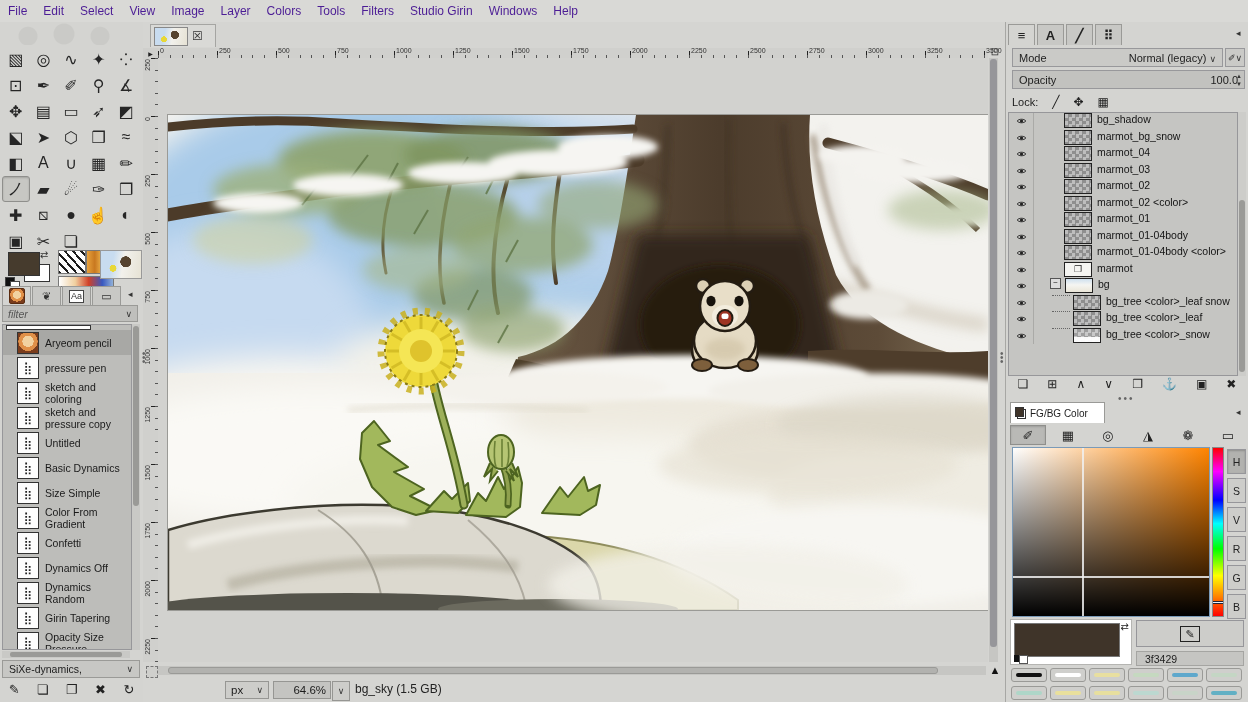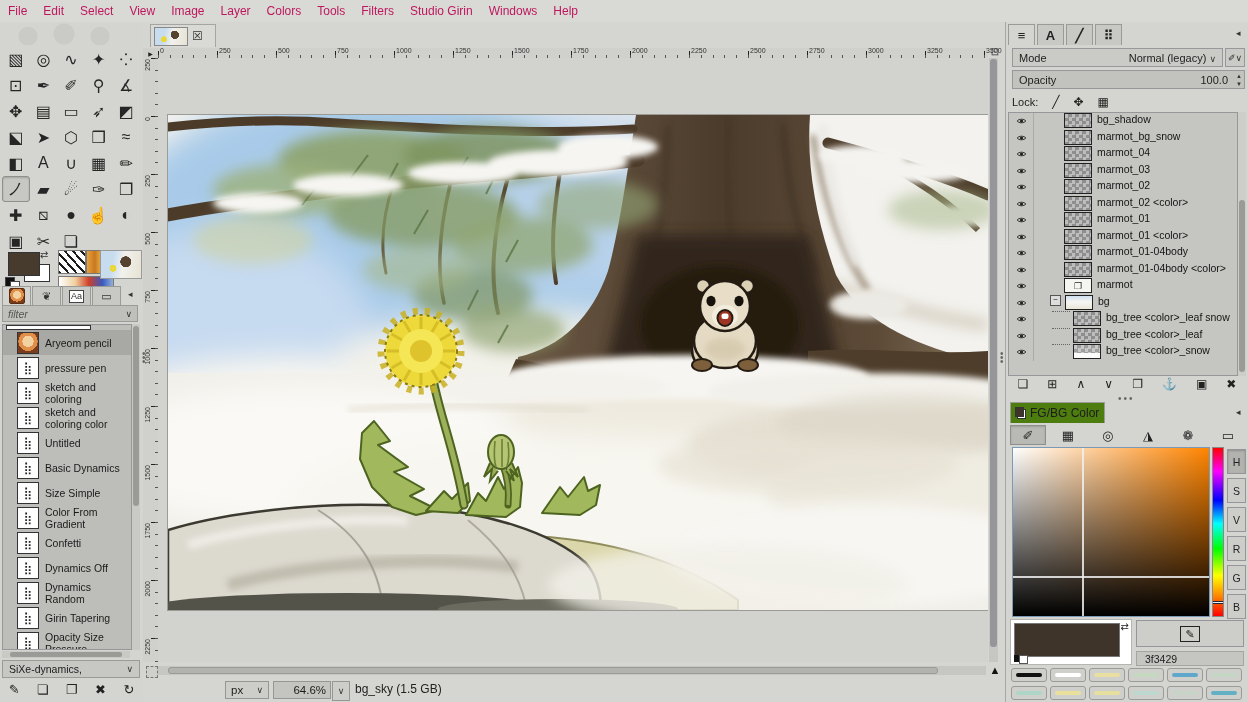--- a/index.html
+++ b/index.html
@@ -4,21 +4,21 @@
 <style>
   html,body{margin:0;padding:0;}
   body{width:1248px;height:702px;position:relative;overflow:hidden;
        font-family:"Liberation Sans",sans-serif;background:#d6d6d3;color:#1c1c1c;
        -webkit-font-smoothing:antialiased;}
   .abs{position:absolute;}
   .nosel{user-select:none;}
   
   #menubar{left:0;top:0;width:1248px;height:22px;background:#d9d9d6;border-bottom:1px solid #b9b9b6;
            display:flex;align-items:center;font-size:12px;}
-  .menu-item{padding:0 8px;line-height:21px;color:#be185d;}
+  .menu-item{padding:0 8px;line-height:21px;color:#4c1d95;}
   
   #toolbox{left:0;top:22px;width:143px;height:680px;background:#d4d4d1;border-right:1px solid #a7a7a4;}
   #wilber{left:4px;top:23px;width:120px;height:22px;opacity:.55;
     background:radial-gradient(circle at 20% 60%,#c3c3c0 0 9px,transparent 10px),
                radial-gradient(circle at 50% 50%,#c3c3c0 0 10px,transparent 11px),
                radial-gradient(circle at 80% 60%,#c3c3c0 0 9px,transparent 10px);}
   #toolgrid{left:2px;top:46px;width:139px;display:grid;grid-template-columns:repeat(5,27.6px);grid-auto-rows:26px;}
   .tool{display:flex;align-items:center;justify-content:center;font-size:16px;color:#262626;border-radius:3px;}
   .tool.sel{background:#c7c7c3;border:1px solid #8f8f8c;box-shadow:inset 0 1px 2px rgba(0,0,0,.18);}
   
@@ -130,22 +130,22 @@
   .lthumb.folder{background:#f5f5f2;display:flex;align-items:center;justify-content:center;font-size:9px;color:#222;}
   .expander{width:9px;height:9px;border:1px solid #555;background:#ddd;font-size:8px;line-height:7px;text-align:center;
         color:#222;margin-right:4px;flex:none;}
   .treeline{width:18px;border-bottom:1px dotted #666;margin-right:3px;flex:none;}
   #lscroll{left:1238px;top:112px;width:8px;height:264px;background:#cdcdca;}
   #lscroll .th{position:absolute;left:1px;top:88px;width:6px;height:172px;background:#9a9a97;border-radius:3px;}
   #lfooter{left:1008px;top:377px;width:238px;display:flex;justify-content:space-around;font-size:12px;color:#222;}
   .dots-h{letter-spacing:2px;font-size:10px;color:#666;}
   .dots-v{font-size:10px;color:#666;line-height:4px;}
   
-  #fgbgtab{left:1010px;top:402px;width:95px;height:21px;background:#4d7c0f;border:1px solid #9a9a97;border-bottom:none;
-        display:flex;align-items:center;gap:4px;padding-left:4px;box-sizing:border-box;font-size:12px;}
+  #fgbgtab{left:1010px;top:402px;width:95px;height:21px;background:#ffffff;border:1px solid #9a9a97;border-bottom:none;
+        display:flex;align-items:center;gap:4px;padding-left:4px;box-sizing:border-box;font-size:10px;}
   .minifgbg{width:11px;height:12px;position:relative;flex:none;}
   .minifgbg i{position:absolute;width:7px;height:8px;border:1px solid #333;display:block;}
   .minifgbg .f{left:0;top:0;background:#3f3429;z-index:2;}
   .minifgbg .b{right:0;bottom:0;background:#fff;}
   #fgbgmenu{left:1236px;top:407px;font-size:9px;color:#333;}
   #seltabs{left:1008px;top:424px;width:240px;height:22px;display:flex;align-items:center;justify-content:space-around;}
   .seltab{width:36px;height:20px;display:flex;align-items:center;justify-content:center;font-size:13px;color:#222;}
   .seltab.sel{background:#b9b9b6;border:1px solid #8f8f8c;box-sizing:border-box;box-shadow:inset 0 1px 2px rgba(0,0,0,.15);}
   #svsq{left:1012px;top:447px;width:198px;height:170px;border:1px solid #7a9ab8;box-sizing:border-box;
         background:linear-gradient(to top,#000,rgba(0,0,0,0)),linear-gradient(to right,#fff,#ff8400);}
@@ -267,21 +267,21 @@
     <div class="brow">
       <span class="bicon">⣷</span>
       <span>pressure pen</span>
     </div>
     <div class="brow">
       <span class="bicon">⣷</span>
       <span>sketch and coloring</span>
     </div>
     <div class="brow">
       <span class="bicon">⣷</span>
-      <span>sketch and coloring color</span>
+      <span>sketch and pressure copy</span>
     </div>
     <div class="brow">
       <span class="bicon">⣷</span>
       <span>Untitled</span>
     </div>
     <div class="brow">
       <span class="bicon">⣷</span>
       <span>Basic Dynamics</span>
     </div>
     <div class="brow">
@@ -576,21 +576,21 @@
 <div id="rtabmenu" class="abs">◂</div>
 
 <div id="moderow" class="abs fieldrow">
   <span>Mode</span>
   <span><span>Normal (legacy)</span>
   <span class="chev"> ∨</span></span>
 </div>
 <div id="modebtn" class="abs">✐∨</div>
 <div id="opacityrow" class="abs fieldrow">
   <span>Opacity</span>
-  <span style="margin-right:10px">100.0</span>
+  <span style="">100.0</span>
   <span id="opacityspin">
       <span>▲</span>
       <span>▼</span>
     </span>
 </div>
 <div id="lockrow" class="abs">
   <span>Lock:</span>
 <span style="font-size: 12px;">╱</span>
     <span style="font-size: 12px;">✥</span>
     <span style="font-size: 12px;">▦</span>
@@ -665,31 +665,20 @@
     <div class="lrow">
       <span class="eyecell">
         <svg viewBox="0 0 16 16">
           <path d="M1 8 C4 4.2 12 4.2 15 8 C12 11.8 4 11.8 1 8 Z" fill="none" stroke="#222" stroke-width="1.4"></path>
           <circle cx="8" cy="8" r="2.6" fill="#222"></circle>
         </svg>
       </span>
       <span style="width: 30px; flex: 0 0 auto;"></span>
       <span class="lthumb"></span>
       <span>marmot_01</span>
-    </div>
-    <div class="lrow">
-      <span class="eyecell">
-        <svg viewBox="0 0 16 16">
-          <path d="M1 8 C4 4.2 12 4.2 15 8 C12 11.8 4 11.8 1 8 Z" fill="none" stroke="#222" stroke-width="1.4"></path>
-          <circle cx="8" cy="8" r="2.6" fill="#222"></circle>
-        </svg>
-      </span>
-      <span style="width: 30px; flex: 0 0 auto;"></span>
-      <span class="lthumb"></span>
-      <span>marmot_01 &lt;color&gt;</span>
     </div>
     <div class="lrow">
       <span class="eyecell">
         <svg viewBox="0 0 16 16">
           <path d="M1 8 C4 4.2 12 4.2 15 8 C12 11.8 4 11.8 1 8 Z" fill="none" stroke="#222" stroke-width="1.4"></path>
           <circle cx="8" cy="8" r="2.6" fill="#222"></circle>
         </svg>
       </span>
       <span style="width: 30px; flex: 0 0 auto;"></span>
       <span class="lthumb"></span>

